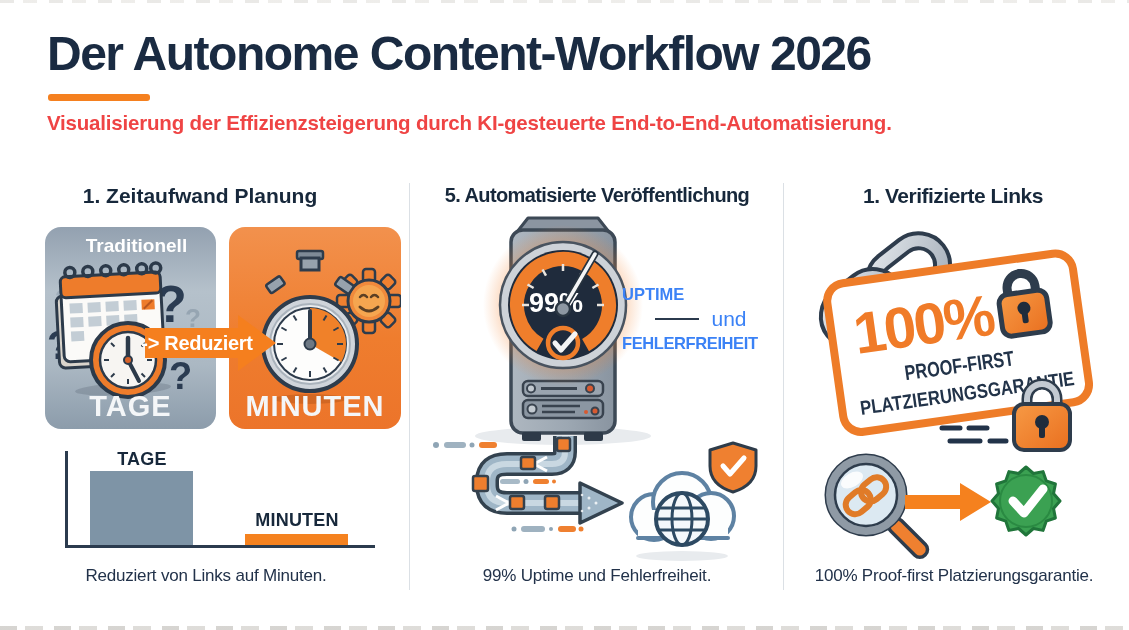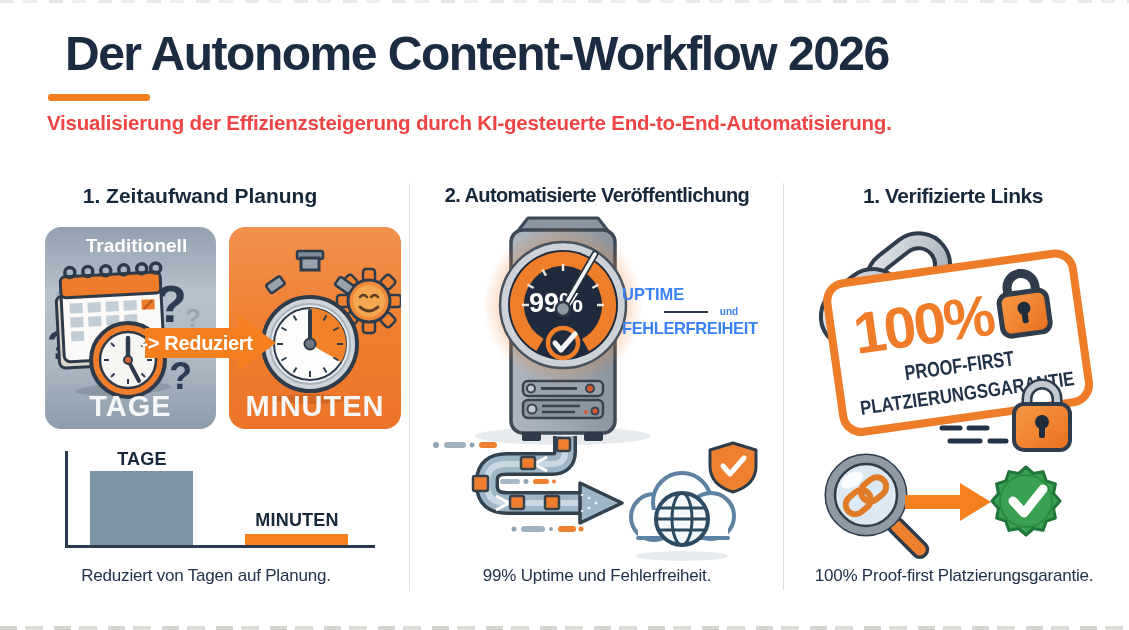--- a/index.html
+++ b/index.html
@@ -7,21 +7,21 @@
   .page{
     position:relative; width:1129px; height:630px; background:#ffffff;
     font-family:"Liberation Sans", sans-serif; overflow:hidden; color:#1d2d42;
   }
   
   .edge-noise{position:absolute;left:0;width:100%;pointer-events:none;}
   .edge-noise.top{top:0;height:3px;opacity:.18;background:repeating-linear-gradient(90deg,#8a8578 0 14px,transparent 14px 23px,#a29c8e 23px 37px,transparent 37px 49px);}
   .edge-noise.bottom{bottom:0;height:4px;opacity:.28;background:repeating-linear-gradient(90deg,#6e685c 0 17px,transparent 17px 25px,#8a8478 25px 43px,transparent 43px 54px);}
 
   
-  .title{position:absolute;left:65px;top:26px;font-size:48px;font-weight:800;letter-spacing:-1.5px;color:#1a2b42;white-space:nowrap;}
+  .title{position:absolute;left:47px;top:26px;font-size:48px;font-weight:800;letter-spacing:-1.5px;color:#1a2b42;white-space:nowrap;}
   .title-underline{position:absolute;left:48px;top:94px;width:102px;height:7px;border-radius:3px;background:#F5801F;}
   .subtitle{position:absolute;left:47px;top:111px;font-size:20.5px;font-weight:700;letter-spacing:-0.2px;color:#ef4444;white-space:nowrap;}
 
   .divider{position:absolute;top:183px;width:1px;height:407px;background:#dbe0e5;}
   .divider.d1{left:409px;} .divider.d2{left:783px;}
 
   .panel-heading{position:absolute;top:184px;font-size:21px;font-weight:800;color:#17283b;text-align:center;white-space:nowrap;}
   .ph1{left:24px;width:352px;}
   .ph2{left:412px;width:370px;font-size:20px;letter-spacing:-0.6px;}
   .ph3{left:788px;width:330px;letter-spacing:-0.5px;}
@@ -48,21 +48,21 @@
   .bar-tage{left:45px;background:#7E94A6;}
   .bar-minuten{left:200px;background:#F5821F;}
   .bar-label{position:absolute;width:120px;text-align:center;font-size:18px;font-weight:800;color:#17283b;letter-spacing:0.2px;}
   .bl-tage{left:37px;top:1px;}
   .bl-minuten{left:192px;top:62px;}
 
   
   .p2-illu{position:absolute;left:410px;top:212px;width:374px;height:350px;}
   .uptime-block{position:absolute;left:622px;top:284px;width:158px;text-align:left;color:#3b82f6;line-height:1.3;}
   .uptime-block .l1{font-size:16.5px;font-weight:800;}
-  .uptime-block .l2{font-size:10px;font-weight:700;display:flex;align-items:center;justify-content:center;gap:12px;}
+  .uptime-block .l2{font-size:21px;font-weight:400;display:flex;align-items:center;justify-content:center;gap:12px;}
   .uptime-block .l2 .dash-line{display:inline-block;width:44px;height:2.5px;background:#2b3a4d;}
   .uptime-block .l3{font-size:16.5px;font-weight:800;letter-spacing:-0.4px;}
 
   
   .p3-illu{position:absolute;left:792px;top:212px;width:330px;height:350px;}
 </style>
 </head>
 <body>
 
 <div class="page">
@@ -191,23 +191,23 @@
   </div>
 
   <div class="mini-chart">
     <div class="axis-y"></div>
     <div class="axis-x"></div>
     <div class="bar bar-tage" style="height: 74px; background: rgb(126, 148, 166);"></div>
     <div class="bar bar-minuten" style="height: 11px; background: rgb(245, 130, 31);"></div>
     <div class="bar-label bl-tage">TAGE</div>
     <div class="bar-label bl-minuten">MINUTEN</div>
   </div>
-  <div class="caption cap1">Reduziert von Tagen auf Planung.</div>
-
-  <div class="panel-heading ph2">2. Automatisierte Veröffentlichung</div>
+  <div class="caption cap1">Reduziert von Links auf Minuten.</div>
+
+  <div class="panel-heading ph2">5. Automatisierte Veröffentlichung</div>
 
   <svg class="p2-illu" viewBox="0 0 374 350">
     <defs>
       <radialGradient id="glowGrad" cx="50%" cy="50%" r="50%">
         <stop offset="0%" stop-color="rgba(243,130,47,0.95)"></stop>
         <stop offset="55%" stop-color="rgba(243,130,47,0.55)"></stop>
         <stop offset="100%" stop-color="rgba(243,130,47,0)"></stop>
       </radialGradient>
       <linearGradient id="srvGrad" x1="0" y1="0" x2="1" y2="0">
         <stop offset="0%" stop-color="#aeb7c0"></stop>

